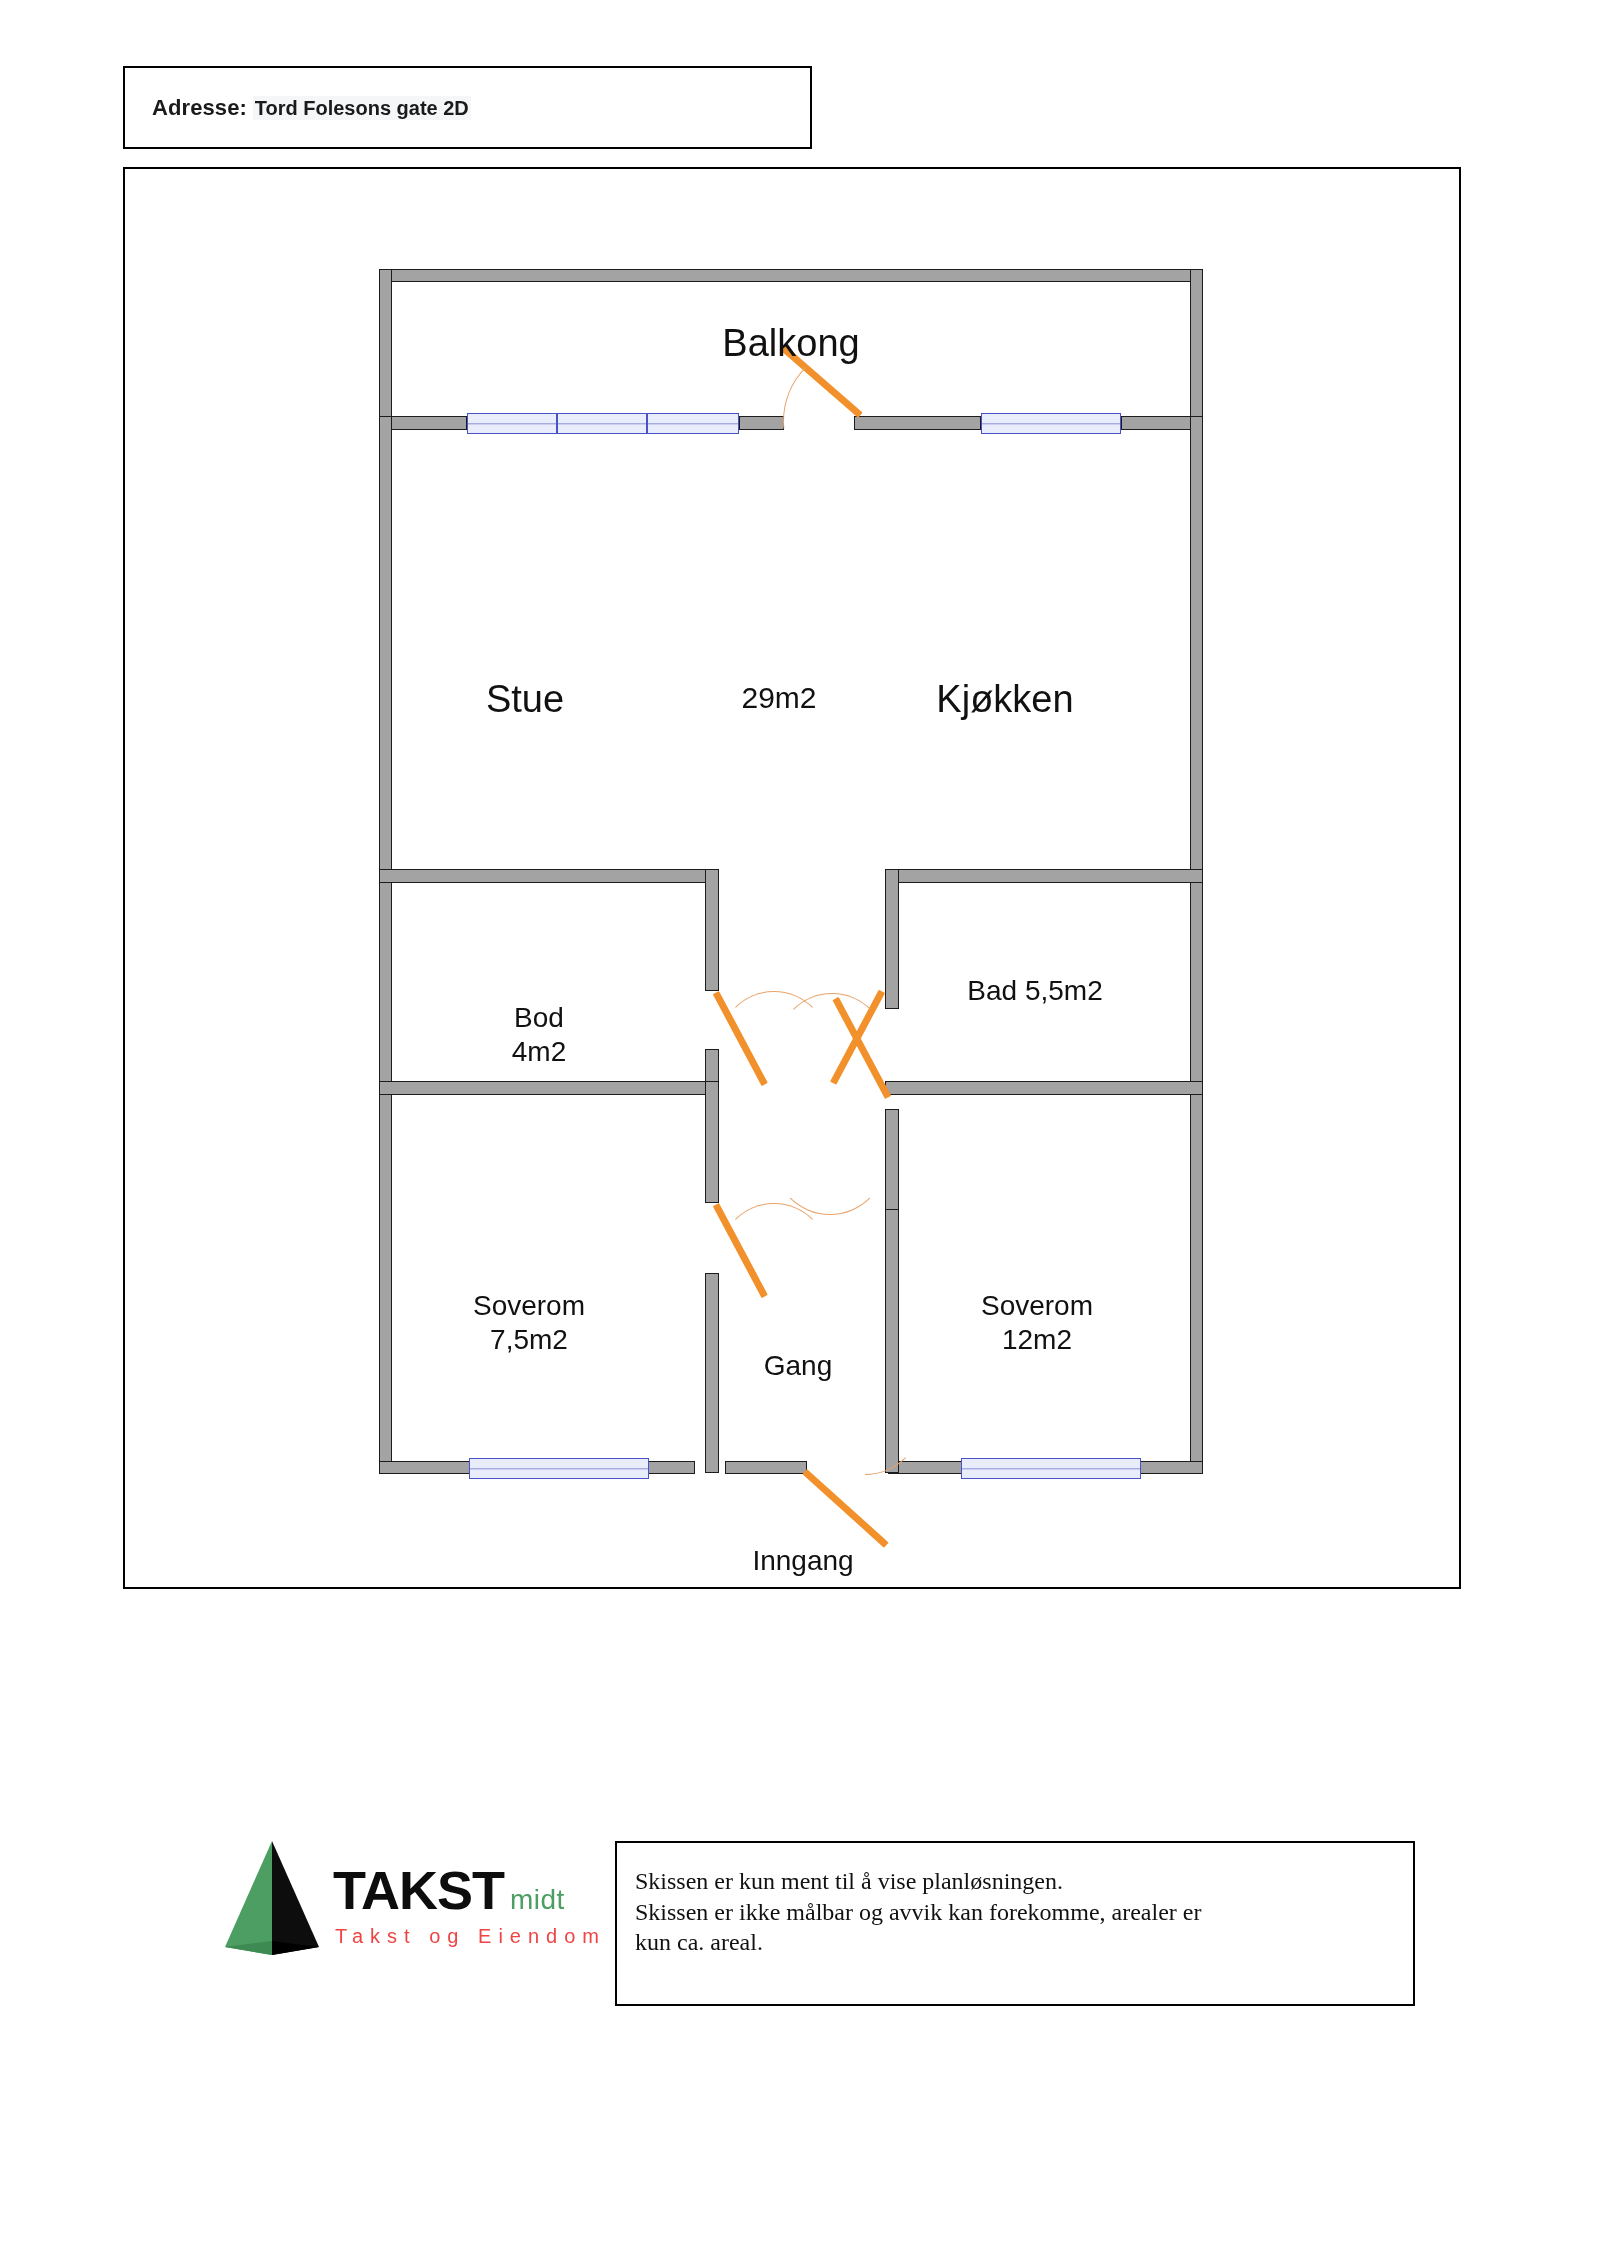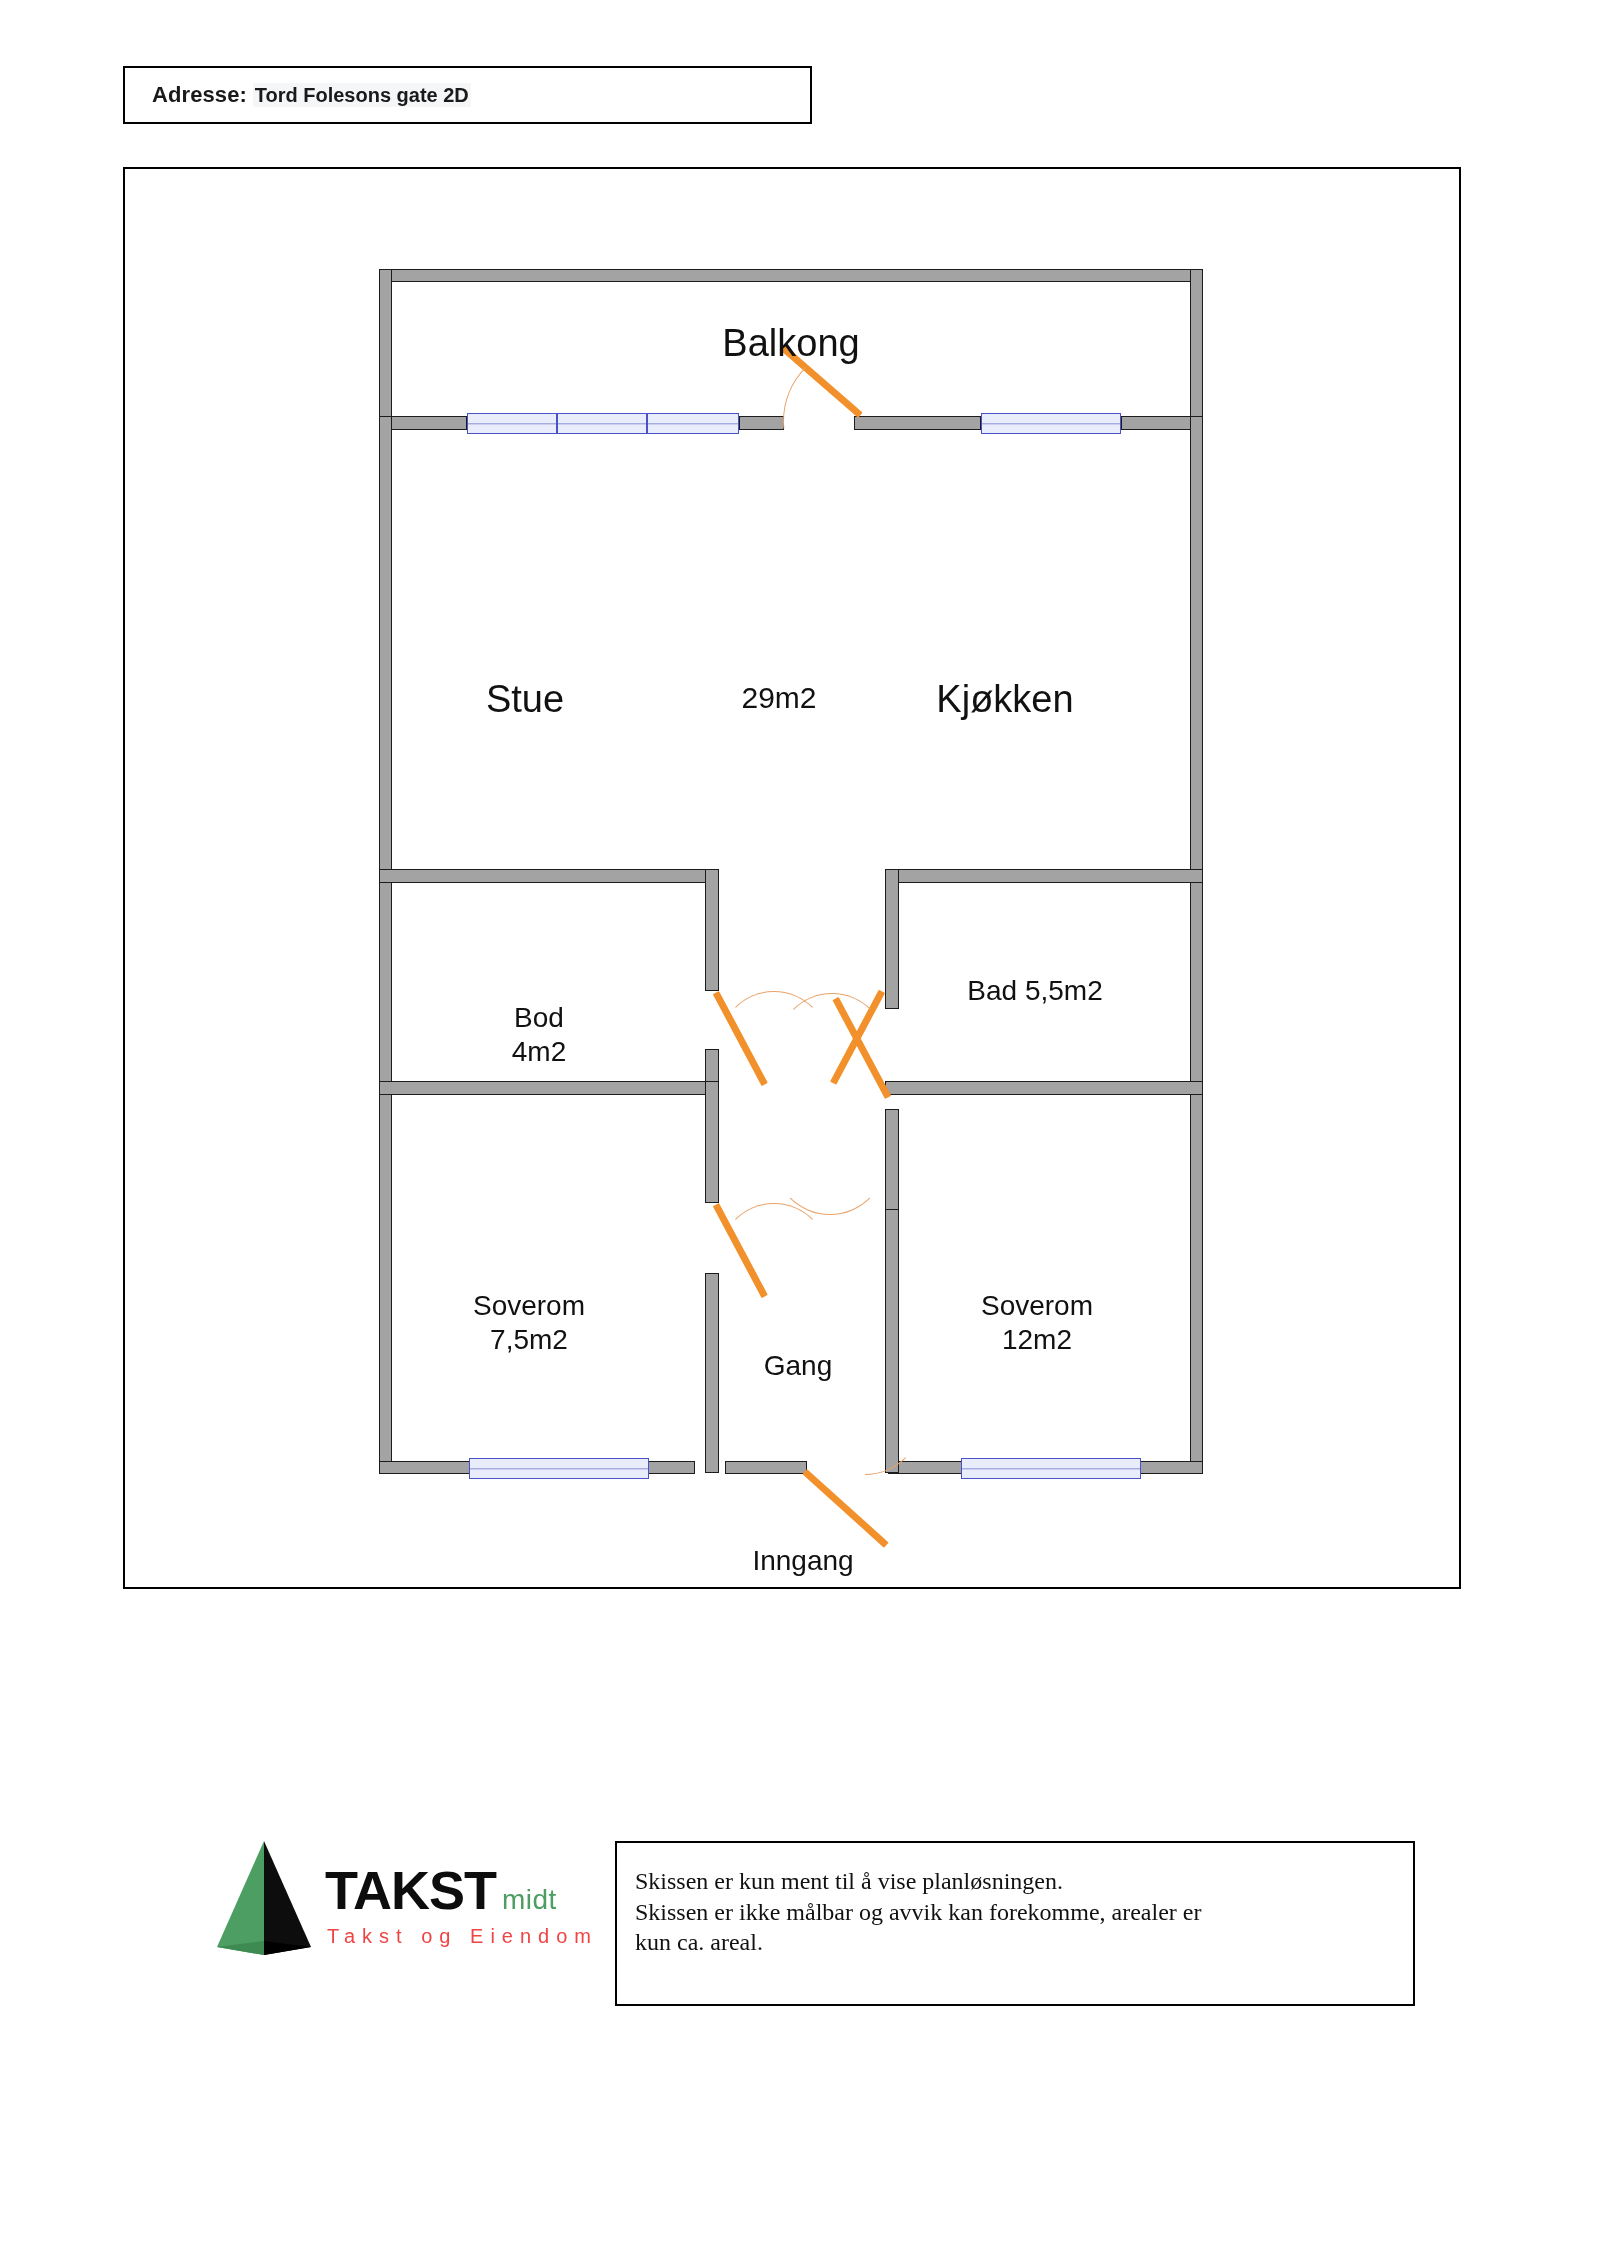--- a/index.html
+++ b/index.html
@@ -1,20 +1,20 @@
 <!DOCTYPE html>
 <html><head>
 <meta charset="utf-8">
 <style>
   html,body{margin:0;padding:0;background:#ffffff;}
   body{width:1600px;height:2262px;position:relative;overflow:hidden;
        font-family:"Liberation Sans",sans-serif;color:#1a1a1a;}
 
   
-  .address-box{position:absolute;left:123px;top:66px;width:689px;height:58px;
+  .address-box{position:absolute;left:123px;top:66px;width:689px;height:83px;
                border:2.5px solid #000;background:#fff;box-sizing:border-box;}
   .address-inner{position:absolute;left:27px;top:50%;transform:translateY(-50%);
                  white-space:nowrap;font-size:21px;}
   .address-label{font-weight:bold;font-size:22px;letter-spacing:.1px;}
   .address-sep{font-weight:bold;font-size:22px;}
   .address-value{font-weight:bold;font-size:20px;background:#f4f6f8;padding:1px 2px;}
 
   
   .plan-frame{position:absolute;left:123px;top:167px;width:1338px;height:1422px;
               border:2.5px solid #000;background:#fff;box-sizing:border-box;}
@@ -36,21 +36,21 @@
   
   .door-leaf{position:absolute;background:#f2912c;transform-origin:0 0;
              border-radius:1px;}
   .arc{position:absolute;border:1.4px solid #e8a36a;border-radius:50%;}
 
   
   .lbl{position:absolute;white-space:pre;text-align:center;color:#111;
        font-family:"Liberation Sans",sans-serif;line-height:1.22;}
 
   
-  .logo-wrap{position:absolute;left:60px;top:1658px;width:390px;height:160px;}
+  .logo-wrap{position:absolute;left:68px;top:1658px;width:390px;height:160px;}
   .logo-mark{position:absolute;left:20px;top:10px;width:118px;height:122px;}
   .logo-text{position:absolute;left:140px;top:32px;white-space:nowrap;}
   .logo-takst{font-size:54px;font-weight:bold;letter-spacing:-1px;color:#0d0d0d;
               font-family:"Liberation Sans",sans-serif;}
   .logo-midt{font-size:28px;color:#4c9e63;font-family:"Liberation Sans",sans-serif;
              letter-spacing:.5px;margin-left:6px;}
   .logo-tag{position:absolute;left:142px;top:98px;font-size:20px;letter-spacing:7px;
             color:#ef4444;white-space:nowrap;font-family:"Liberation Sans",sans-serif;}
 
   .disclaimer{position:absolute;left:490px;top:1672px;width:800px;height:165px;

